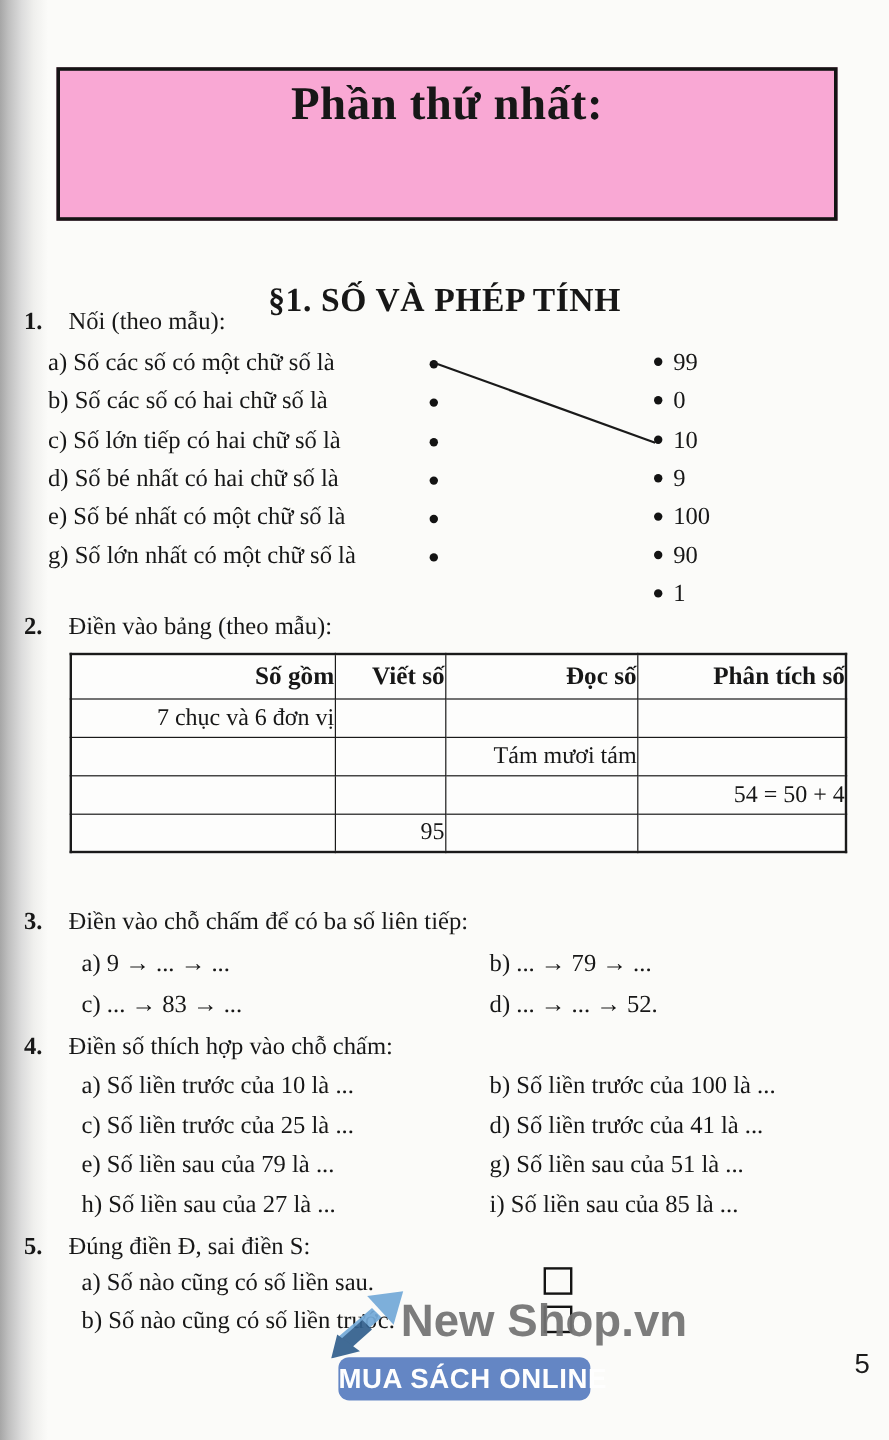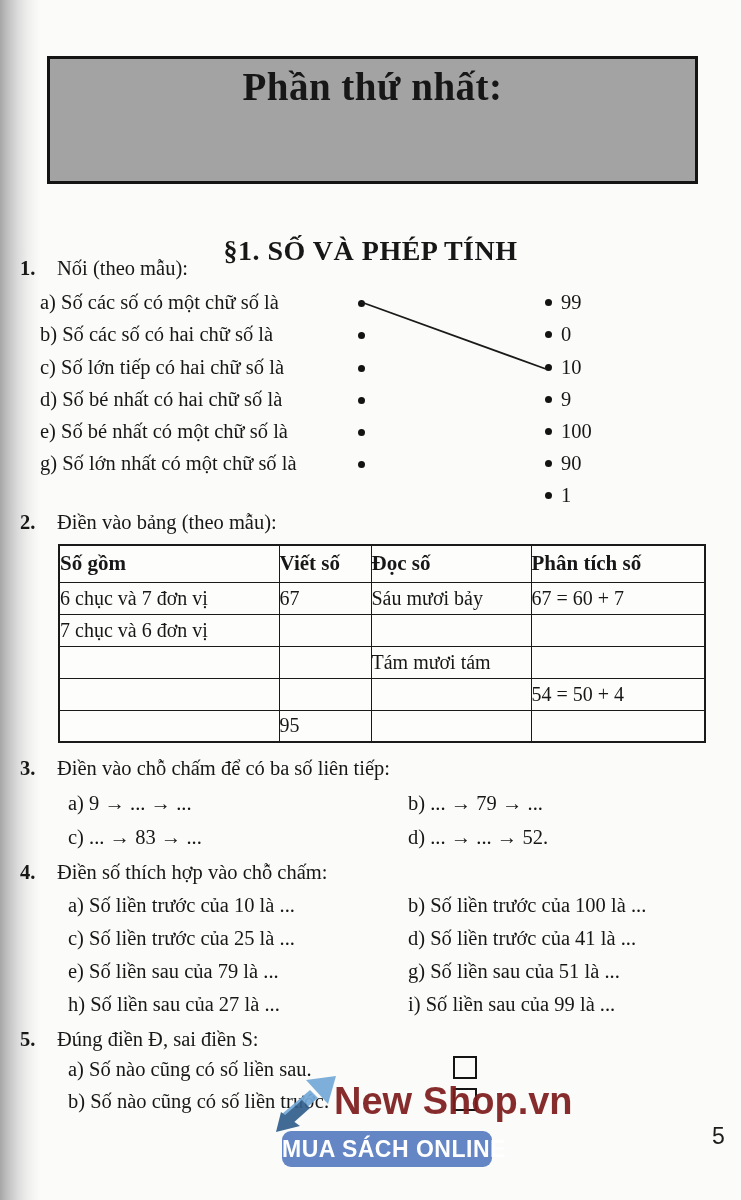--- a/index.html
+++ b/index.html
@@ -9,21 +9,21 @@
     background:#fbfbf9; overflow:hidden;
     font-family:"Liberation Serif","DejaVu Serif",serif;
     color:#171717;
   }
   .spine {
     position:absolute; left:0; top:0; width:40px; height:1200px;
     background:linear-gradient(to right,#a6a6a6 0px,#bfbfbf 7px,#dcdcdc 18px,#efefed 28px,#fbfbf9 40px);
   }
   .title-box {
     position:absolute; left:47px; top:56px; width:651px; height:128px;
-    border:3.5px solid #141414; background:#a3a3a3; text-align:center;
+    border:3.5px solid #141414; background:#f9a8d4; text-align:center;
   }
   .title-line1 { margin-top:5px; font-size:39px; font-weight:bold; letter-spacing:0.5px; }
   .title-line2 { margin-top:2px; font-size:42px; font-weight:bold; letter-spacing:0.5px; }
   .section-heading {
     position:absolute; left:0; top:207px; width:741px; text-align:center;
     font-size:28px; font-weight:bold; letter-spacing:0.5px;margin-top:28px;
   }
   .ex-head { position:absolute; left:20px; font-size:20.5px; white-space:nowrap; }
   .ex-num { display:inline-block; width:37px; font-weight:bold; }
   .item { position:absolute; font-size:20.5px; white-space:nowrap;margin-left:28px; }
@@ -32,28 +32,28 @@
   .dot { display:inline-block; width:7px; height:7px; border-radius:50%; background:#131313; vertical-align:middle; }
   .m-left .dot { position:absolute; left:318px; top:9px; }
   .m-right .dot { margin-right:9px; margin-bottom:3px; }
   .connector { position:absolute; left:0; top:0; pointer-events:none; }
   table.fill-table {
     position:absolute; left:58px; top:544px; width:646px;
     border-collapse:collapse; table-layout:fixed;
     border:2.5px solid #1a1a1a; background:#fdfdfc;
   }
   table.fill-table th, table.fill-table td {
-    border:1.5px solid #1a1a1a; text-align:left; overflow:hidden; white-space:nowrap;
+    border:1.5px solid #1a1a1a; text-align:right; overflow:hidden; white-space:nowrap;
   }
   table.fill-table th { height:37px; font-size:21px; font-weight:bold; }
   table.fill-table td { height:32px; font-size:20px; font-weight:normal; }
   .sq { position:absolute; width:24px; height:23px; border:2.5px solid #141414; background:transparent; }
   .wm-text {
     position:absolute; left:334px; top:1080px; font-family:"Liberation Sans","DejaVu Sans",sans-serif;
-    font-size:38px; font-weight:bold; letter-spacing:0px; color:#7f1d1d; opacity:0.93; white-space:nowrap;
+    font-size:38px; font-weight:bold; letter-spacing:0px; color:#737373; opacity:0.93; white-space:nowrap;
   }
   .wm-button {
     position:absolute; left:282px; top:1131px; width:210px; height:36px;
     background:#5c80c2; border-radius:9px; opacity:0.95;
     font-family:"Liberation Sans","DejaVu Sans",sans-serif;
     font-size:23px; font-weight:bold; color:#ffffff; text-align:center; line-height:36px;
     letter-spacing:0.5px; white-space:nowrap;
   }
   .wm-arrow { position:absolute; left:274px; top:1074px; opacity:0.93; }
   .page-number {
@@ -134,26 +134,20 @@
         <col style="width:174px">
       </colgroup>
     <tbody>
         <tr>
       <th>Số gồm</th>
       <th>Viết số</th>
       <th>Đọc số</th>
       <th>Phân tích số</th>
     </tr>
     <tr>
-      <td>6 chục và 7 đơn vị</td>
-      <td>67</td>
-      <td>Sáu mươi bảy</td>
-      <td>67 = 60 + 7</td>
-    </tr>
-    <tr>
       <td>7 chục và 6 đơn vị</td>
       <td></td>
       <td></td>
       <td></td>
     </tr>
     <tr>
       <td></td>
       <td></td>
       <td>Tám mươi tám</td>
       <td></td>
@@ -184,21 +178,21 @@
   <div class="ex-head" style="top:861px">
     <span class="ex-num">4.</span><span>Điền số thích hợp vào chỗ chấm:</span>
   </div>
   <div class="item" style="left:40px;top:894px">a) Số liền trước của 10 là ...</div>
   <div class="item" style="left:380px;top:894px">b) Số liền trước của 100 là ...</div>
   <div class="item" style="left:40px;top:927px">c) Số liền trước của 25 là ...</div>
   <div class="item" style="left:380px;top:927px">d) Số liền trước của 41 là ...</div>
   <div class="item" style="left:40px;top:960px">e) Số liền sau của 79 là ...</div>
   <div class="item" style="left:380px;top:960px">g) Số liền sau của 51 là ...</div>
   <div class="item" style="left:40px;top:993px">h) Số liền sau của 27 là ...</div>
-  <div class="item" style="left:380px;top:993px">i) Số liền sau của 99 là ...</div>
+  <div class="item" style="left:380px;top:993px">i) Số liền sau của 85 là ...</div>
 
   <div class="ex-head" style="top:1028px">
     <span class="ex-num">5.</span><span>Đúng điền Đ, sai điền S:</span>
   </div>
   <div class="item" style="left:40px;top:1058px">a) Số nào cũng có số liền sau.</div>
   <div class="item" style="left:40px;top:1090px">b) Số nào cũng có số liền trước.</div>
   <div class="sq" style="left:453px;top:1056px"></div>
   <div class="sq" style="left:453px;top:1088px"></div>
 
   <svg class="wm-arrow" width="66" height="58" viewBox="0 0 66 58">

